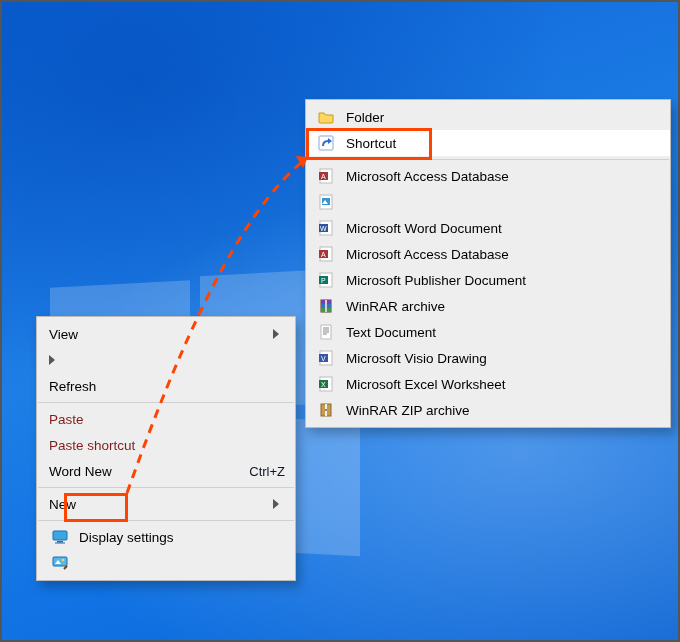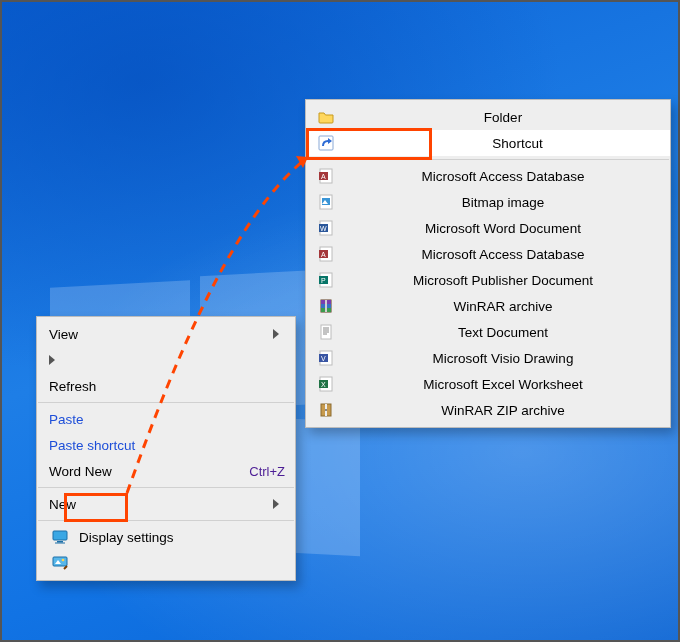--- a/index.html
+++ b/index.html
@@ -12,32 +12,32 @@
   
   .winlogo{position:absolute;left:48px;top:264px;width:310px;height:300px;opacity:0.22;}
   .winlogo .tile{position:absolute;background:#e6f2ff;}
   .winlogo .a{left:0;top:18px;width:140px;height:122px;transform:skewY(-3deg);}
   .winlogo .b{left:150px;top:6px;width:160px;height:134px;transform:skewY(-3deg);}
   .winlogo .c{left:0;top:152px;width:140px;height:122px;transform:skewY(3deg);}
   .winlogo .d{left:150px;top:152px;width:160px;height:134px;transform:skewY(3deg);}
   
   .menu{position:absolute;background:#eeeeee;border:1px solid #bcbcbc;box-shadow:4px 6px 10px rgba(0,0,0,0.25);}
   .menu1{left:34px;top:314px;width:258px;}
-  .menu2{left:303px;top:97px;width:364px;text-align:center;}
+  .menu2{left:303px;top:97px;width:364px;}
   .row{display:flex;align-items:center;height:26px;padding:0 10px 0 12px;white-space:nowrap;}
   .row .lbl{flex:1;}
-  .row .accel{color:#4c1d95;font-size:13px;}
+  .row .accel{color:#0f172a;font-size:13px;}
   .sep{height:1px;background:#d0d0d0;margin:3px 1px;}
-  .disabled{color:#1d4ed8;}
+  .disabled{color:#7f1d1d;}
   .row .chev{width:12px;text-align:right;}
   .row .chev svg{display:block;}
   .iconbay{width:22px;margin-right:8px;display:flex;align-items:center;justify-content:center;}
   .menu2 .row{height:26px;padding-left:10px;}
   .menu2 .iconbay{width:20px;margin-right:10px;}
-  .hover{background:#ffffff;gap:29px;}
+  .hover{background:#ffffff;}
   
   .hl{position:absolute;border:3px solid #ff4400;box-sizing:border-box;pointer-events:none;}
   .hl1{left:62px;top:491px;width:64px;height:29px;}
   .hl2{left:304px;top:126px;width:126px;height:32px;}
   
   .arc{position:absolute;left:0;top:0;pointer-events:none;}
   
   .ico{width:16px;height:16px;}
 </style>
 </head>
@@ -146,21 +146,20 @@
       <span class="lbl">Microsoft Access Database</span>
     </div>
     <div class="row">
       <span class="iconbay">
         <svg class="ico" viewBox="0 0 16 16">
             <rect x="2" y="1" width="12" height="14" fill="#fff" stroke="#bcbcbc"></rect>
             <rect x="4" y="4" width="8" height="7" fill="#3a95d6"></rect>
             <path d="M4 10 L7 6 L10 10 Z" fill="#fff"></path>
           </svg>
       </span>
-      <span class="lbl">Bitmap image</span>
     </div>
     <div class="row">
       <span class="iconbay">
         <svg class="ico" viewBox="0 0 16 16">
             <rect x="2" y="1" width="12" height="14" fill="#fff" stroke="#bcbcbc"></rect>
             <rect x="1" y="4" width="9" height="8" fill="#2b579a"></rect>
             <text x="5.3" y="10.5" font-size="7" fill="#fff" text-anchor="middle" font-family="Arial">W</text>
           </svg>
       </span>
       <span class="lbl">Microsoft Word Document</span>

